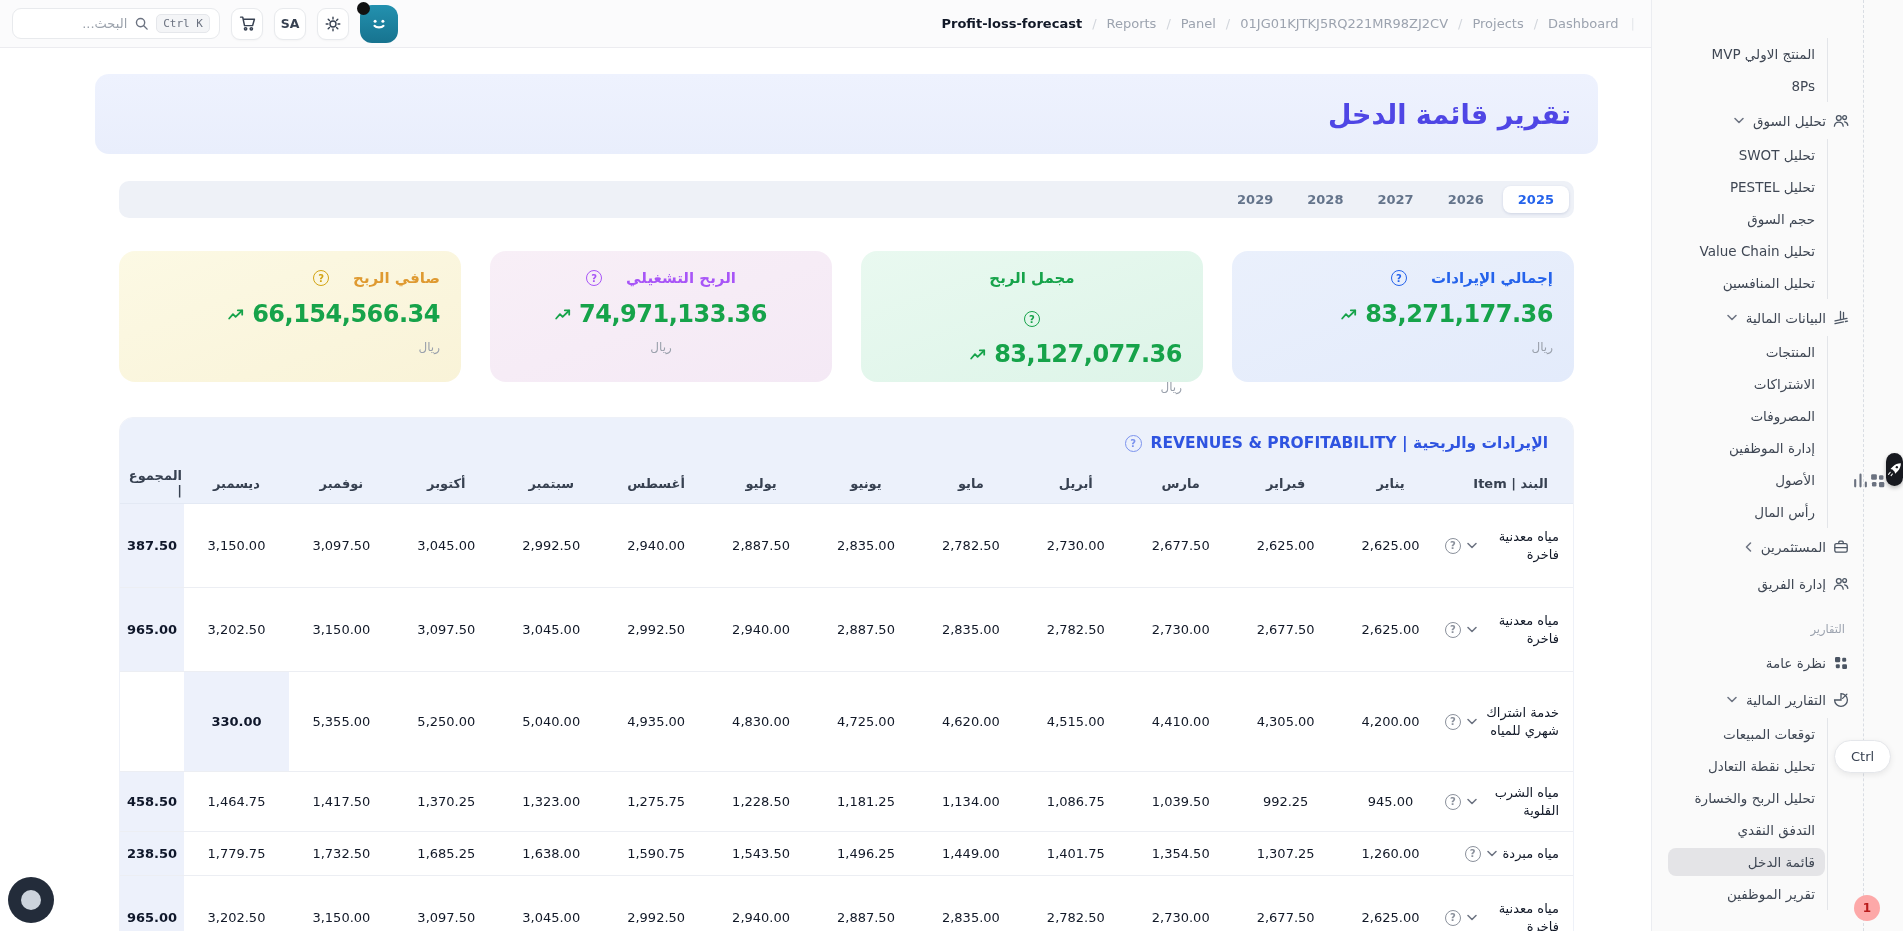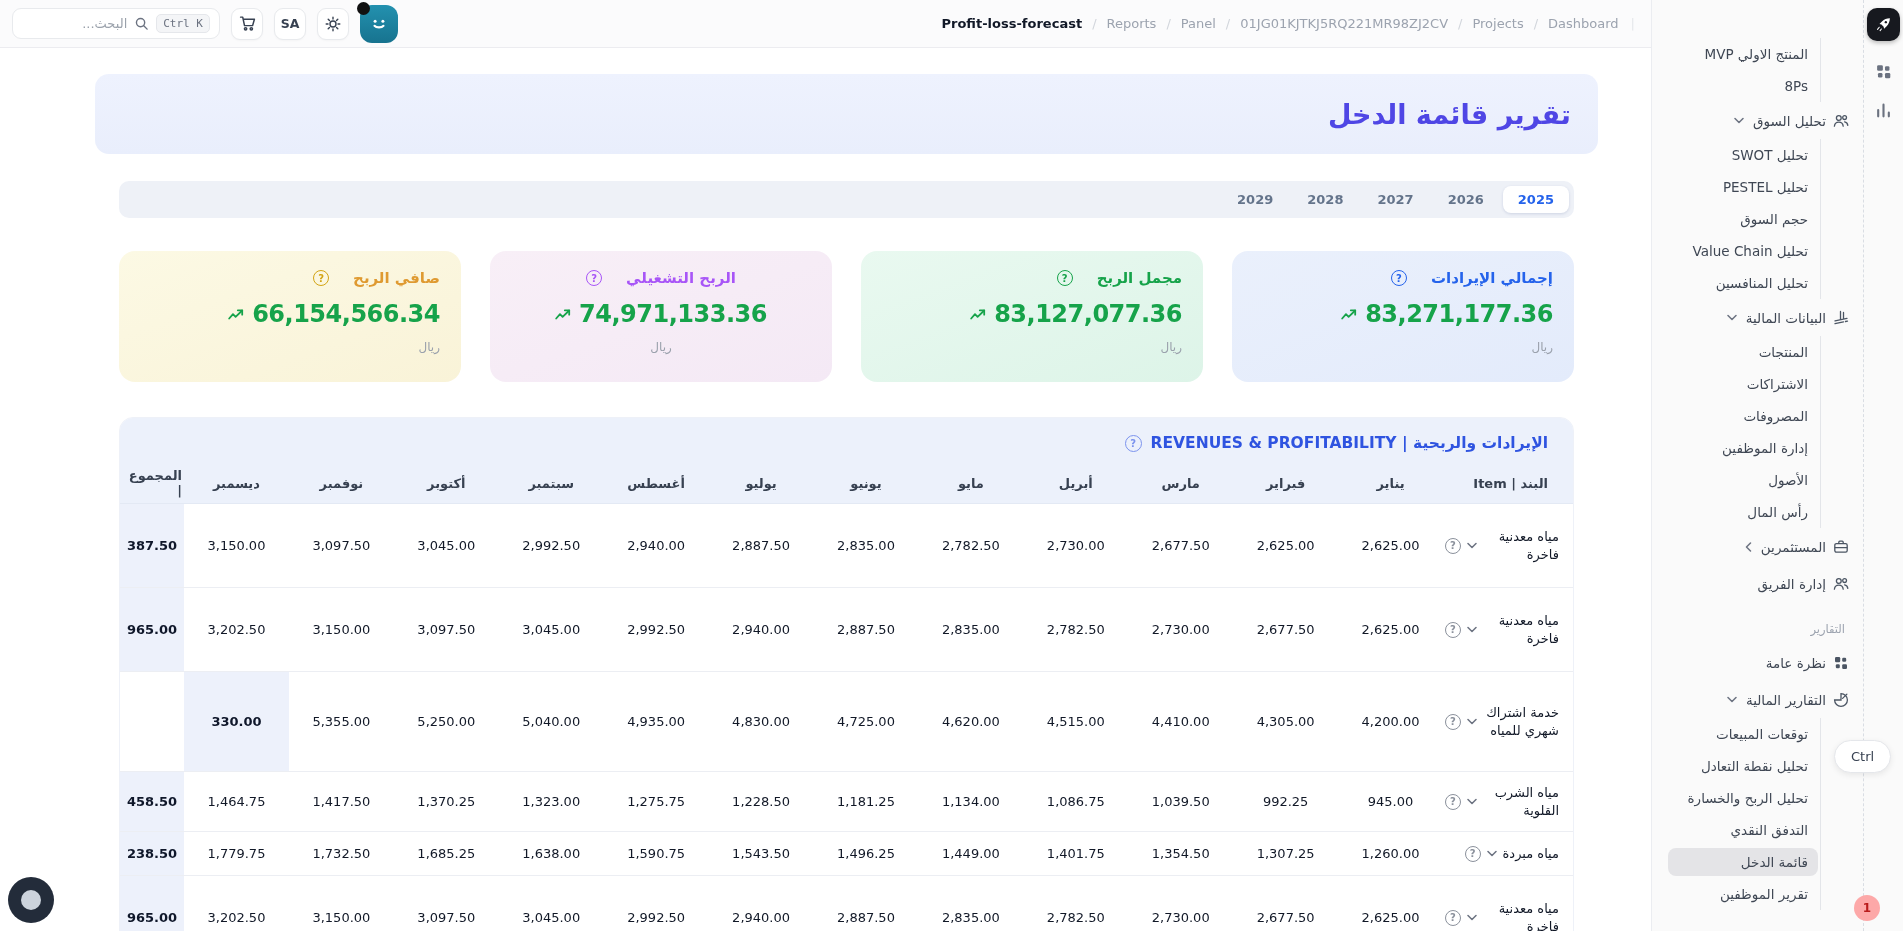--- a/index.html
+++ b/index.html
@@ -2,31 +2,31 @@
 <html dir="rtl" lang="ar"><head>
 <meta charset="utf-8">
 <style>
   * { margin:0; padding:0; box-sizing:border-box; }
   html,body { width:1903px; height:931px; overflow:hidden; }
   body { font-family:"DejaVu Sans","Liberation Sans",sans-serif; background:#fff; color:#1f2937; }
   .app { display:flex; width:1903px; height:931px; }
 
   
   .sidebar { width:252px; flex:0 0 252px; display:flex; background:#fafafa; border-left:1px solid #ebedf1; position:relative; }
-  .rail { order:-1; width:40px; flex:0 0 40px; border-left:1px dashed #d9dde3; display:flex; flex-direction:column; align-items:center; padding-top:8px; position:relative; }
+  .rail { order:-1; width:40px; flex:0 0 40px; border-left:1px dashed #d9dde3; display:flex; flex-direction:row; align-items:center; padding-top:8px; position:relative; }
   .rocket-btn { width:33px; height:33px; border-radius:10px; background:#17191f; display:flex; align-items:center; justify-content:center; box-shadow:0 2px 4px rgba(0,0,0,.25); }
   .rail-icon { margin-top:22px; color:#6b7280; }
   .ctrl-pill { position:absolute; top:740px; left:-30px; background:#fff; border:1px solid #e5e7eb; border-radius:999px; padding:8px 16px; font-size:13px; color:#374151; box-shadow:0 2px 6px rgba(0,0,0,.08); direction:ltr; }
   .notif-badge { position:absolute; bottom:10px; left:-10px; width:26px; height:26px; border-radius:50%; background:#fda8a8; color:#b91c1c; font-size:12px; font-weight:bold; display:flex; align-items:center; justify-content:center; }
   .nav { flex:1; padding:38px 14px 10px 6px; overflow:hidden; font-size:13.5px; color:#3f4754; }
   .nav-item { display:flex; align-items:center; height:33px; cursor:pointer; }
   .nav-item.parent { gap:7px; height:37px; }
   .nav-item.parent .nav-ic { color:#4b5563; flex:0 0 auto; }
   .nav-item .chev { color:#6b7280; margin-right:2px; }
-  .nav-item.sub { margin-right:28px; border-right:1px solid #e3e5e9; padding-right:12px; height:32px; }
+  .nav-item.sub { margin-right:21px; border-right:1px solid #e3e5e9; padding-right:12px; height:32px; }
   .nav-item.sub .sub-inner { display:flex; align-items:center; width:100%; height:28px; border-radius:8px; padding:0 10px; margin-right:-10px; }
   .nav-item.sub.active .sub-inner { background:#e4e4e7; }
   .nav-section { font-size:11.5px; color:#9ca3af; padding:20px 4px 8px; }
 
   
   .main-col { flex:1; display:flex; flex-direction:column; min-width:0; }
   .topbar { height:48px; flex:0 0 48px; background:#fbfbfc; border-bottom:1px solid #ececf0; display:flex; align-items:center; justify-content:space-between; padding:0 14px 0 12px; position:relative; }
   .crumbs { display:flex; align-items:center; direction:ltr; gap:10px; font-size:13px; color:#9ca3af; }
   .crumb { cursor:pointer; white-space:nowrap; }
   .crumb.current { color:#111827; font-weight:bold;text-align:center; }
@@ -50,21 +50,21 @@
   .tab { font-size:13px; font-weight:bold; color:#64748b; padding:6px 15px; border-radius:8px; cursor:pointer; }
   .tab.active { background:#fff; color:#2563eb; box-shadow:0 1px 3px rgba(30,50,120,.15); }
 
   .kpis { margin-top:33px; display:grid; grid-template-columns:repeat(4,1fr); gap:29px; }
   .kpi { height:131px; border-radius:16px; padding:18px 21px; display:flex; flex-direction:column; }
   .kpi-head { display:flex; align-items:center; gap:24px; font-size:15px; font-weight:bold; }
   .kpi-vrow { display:flex; align-items:center; gap:8px; margin-top:13px; }
   .kpi-value { font-size:24px; font-weight:bold; color:#16a34a; letter-spacing:-.5px; direction:ltr; }
   .kpi-unit { margin-top:12px; font-size:12px; color:#9aa1ac; }
   .kpi--blue   { background:linear-gradient(160deg,#eaf0fc,#e3ebfb); } .kpi--blue .kpi-head { color:#2563eb; }
-  .kpi--green  { background:linear-gradient(160deg,#e9f9f0,#ddf4e8); } .kpi--green .kpi-head { color:#16a34a; }
+  .kpi--green  { background:linear-gradient(160deg,#e9f9f0,#ddf4e8); } .kpi--green .kpi-head { color:#16a34a;flex-direction:column; }
   .kpi--purple { background:linear-gradient(160deg,#f8eff7,#f4e9f5);align-items:center; } .kpi--purple .kpi-head { color:#a855f7; }
   .kpi--yellow { background:linear-gradient(160deg,#fcf9e4,#f9f3d8); } .kpi--yellow .kpi-head { color:#df9a31; }
   .kpi--yellow .help-badge { color:#d3a414; }
 
   .help-badge { width:16px; height:16px; border:1.3px solid currentColor; border-radius:50%; display:inline-flex; align-items:center; justify-content:center; font-size:10px; font-weight:bold; flex:0 0 auto; }
   .help-badge::after { content:"?"; }
 
   .tablecard { margin-top:35px; border:1px solid #eef1f8; border-radius:14px 14px 0 0; overflow:hidden; }
   .tc-head { background:#ecf1fb; }
   .tc-title-row { display:flex; align-items:center; gap:9px; padding:16px 25px 11px;margin-left:29px; }

